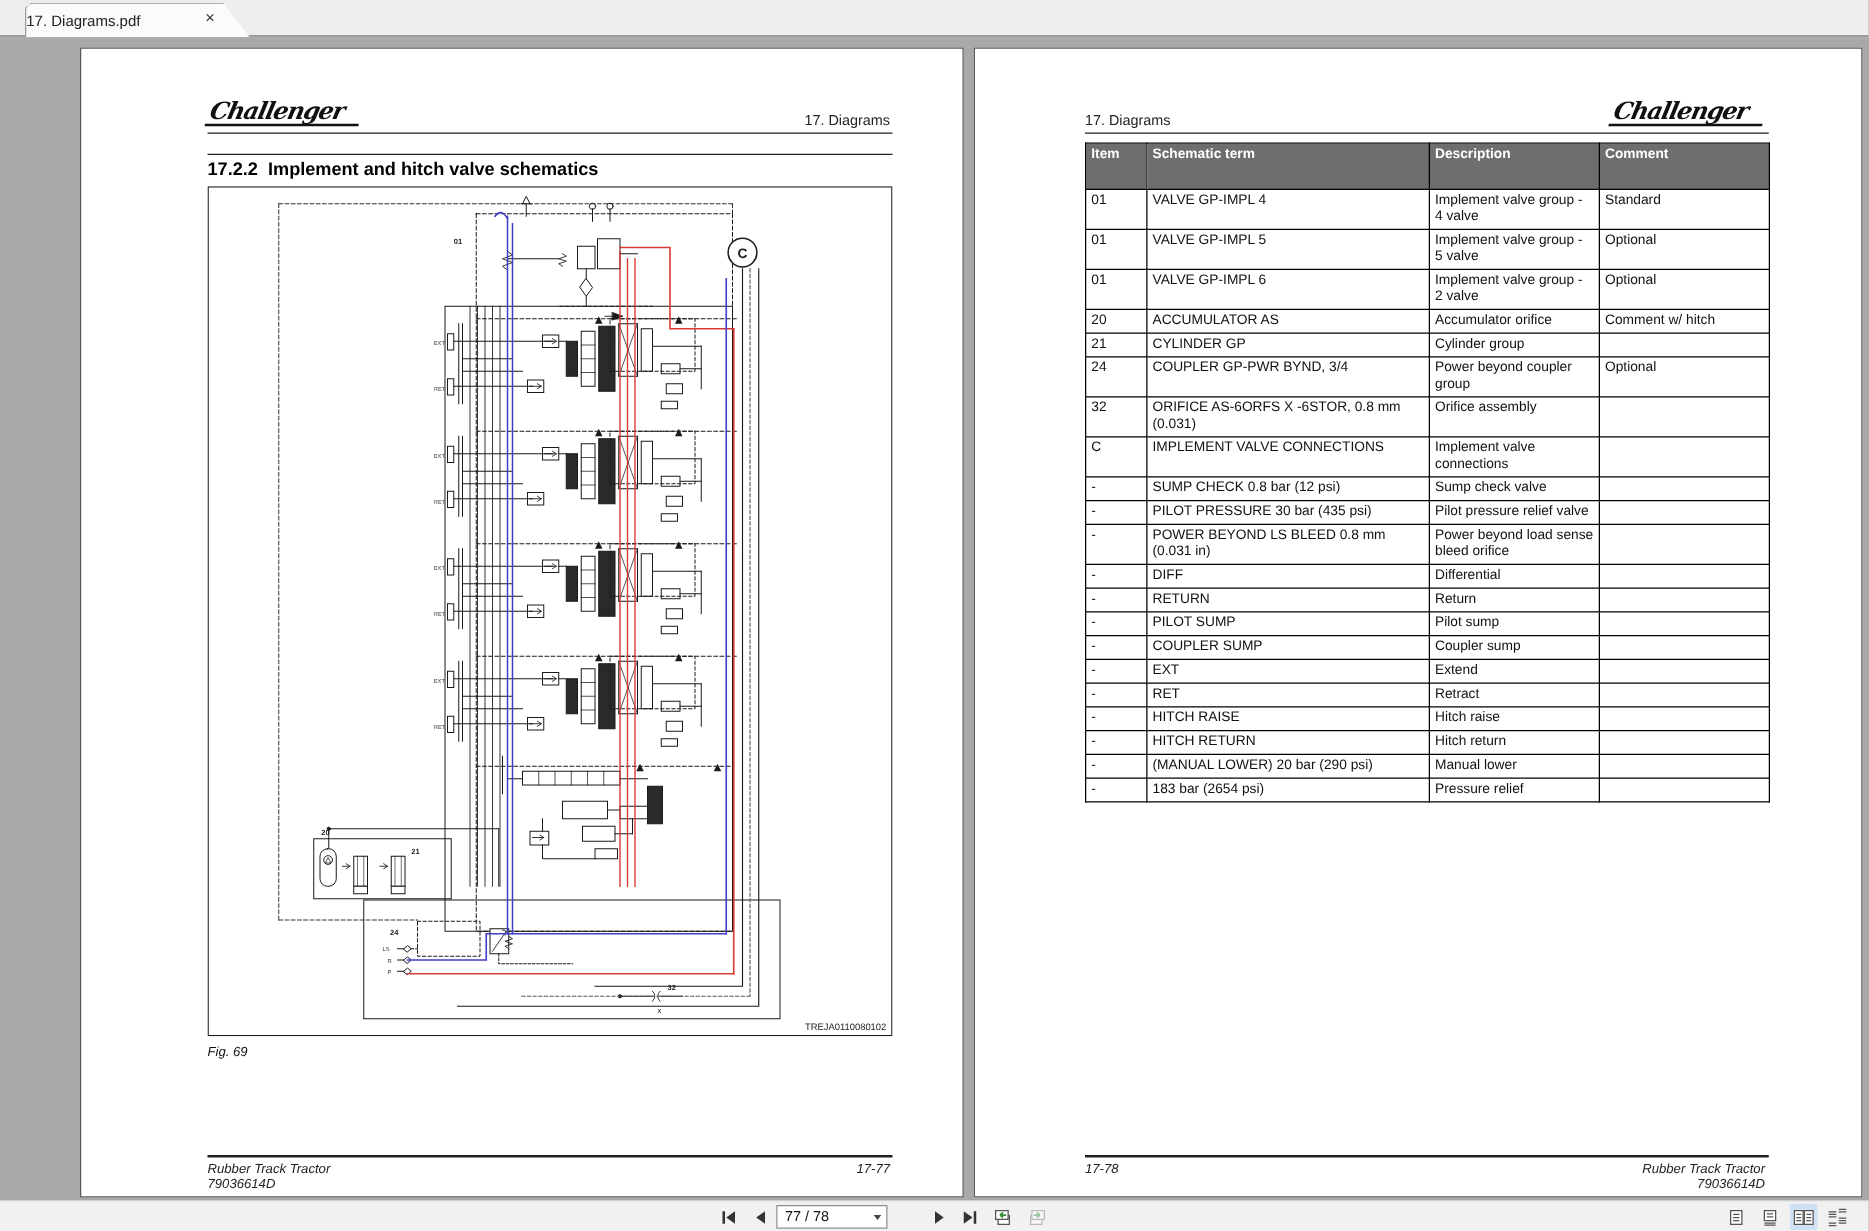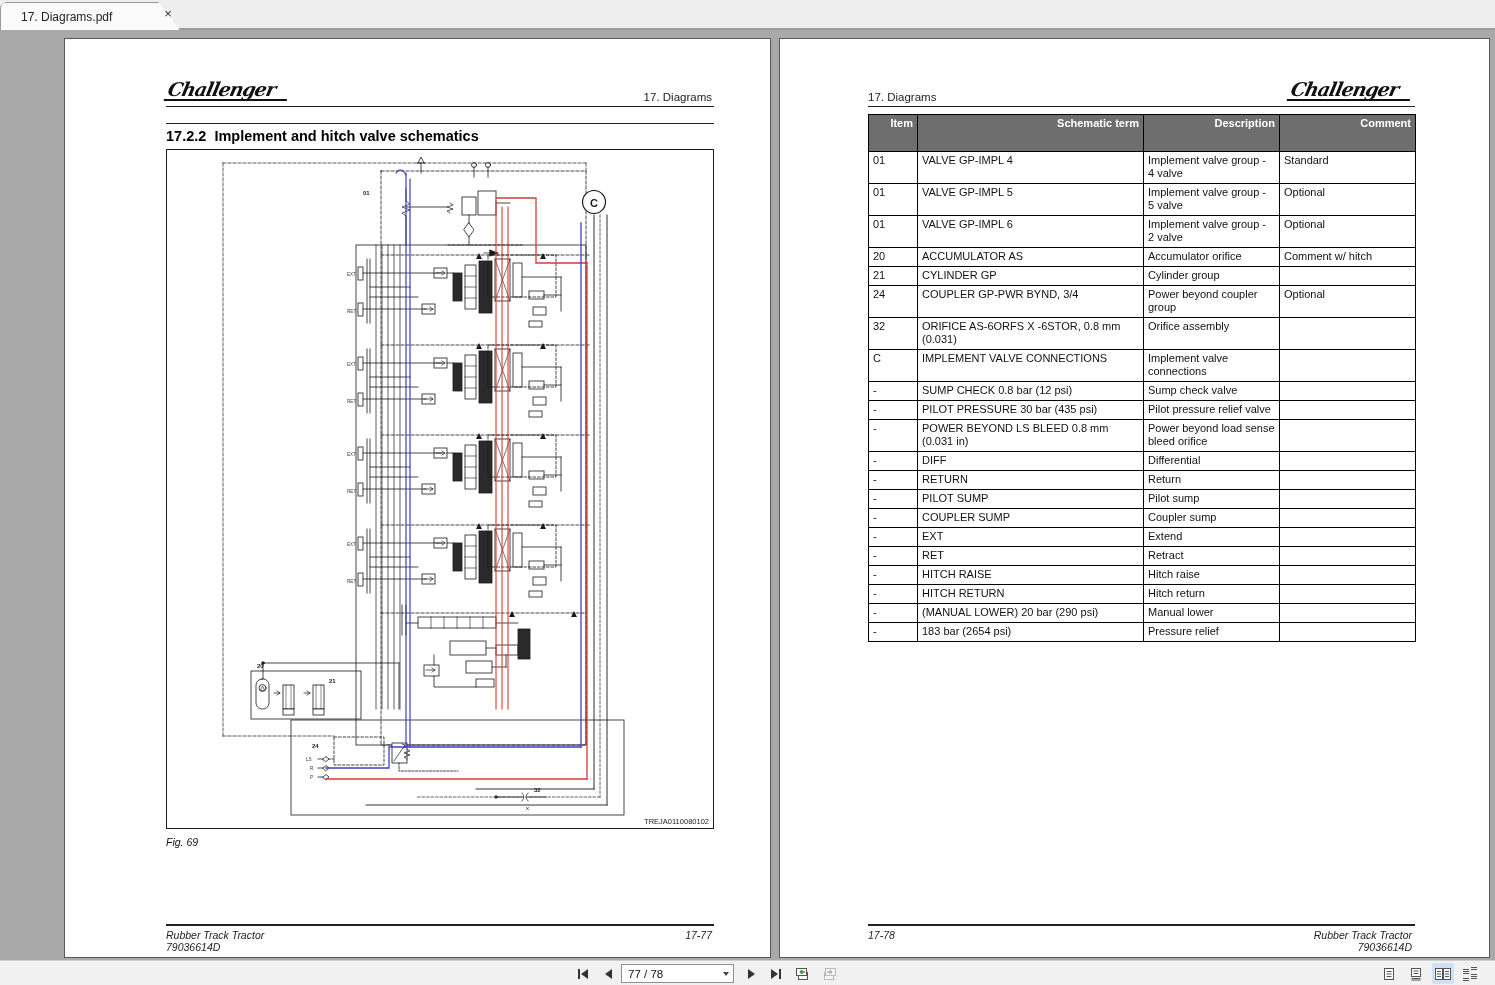--- a/index.html
+++ b/index.html
@@ -9,25 +9,25 @@
     background:#a9a9a9;
     position:relative;
     overflow:hidden;
   }
   
   .tabbar {
     position:absolute; left:0; top:0; width:1495px; height:30px;
     background:#eeeeee; border-bottom:2px solid #9c9c9c;
   }
   .tab {
-    position:absolute; left:0; top:2px; width:180px; height:28px;
+    position:absolute; left:20px; top:2px; width:180px; height:28px;
     background:#fbfbfb; border:1px solid #999; border-bottom:none;
     border-radius:6px 10px 0 0;
     clip-path:polygon(0 100%, 0 14%, 3% 0, 88% 0, 100% 100%);
-    display:flex; align-items:center; padding:0 20px;
+    display:flex; align-items:center; padding:0 0;
   }
   .tab-title { font-size:12px; color:#222; }
   .tab-close {
     position:absolute; right:28px; top:6px; font-size:13px; color:#333;
     width:16px; height:16px; text-align:center; line-height:16px; cursor:pointer;
   }
   
   .canvas { position:absolute; left:0; top:30px; width:1495px; height:930px; background:#a9a9a9; }
   .page {
     position:absolute; top:8px; height:920px; background:#ffffff;
@@ -54,37 +54,37 @@
     position:absolute; left:88px; top:75px; width:547px;
     border-collapse:collapse; table-layout:fixed;
     font-size:11px; color:#111;
   }
   table.schem th, table.schem td {
     border:1px solid #000; padding:2px 4px 3px 4px;
     vertical-align:top; text-align:left; line-height:13px;
     overflow:hidden;
   }
   table.schem th {
-    background:#6e6e6e; color:#fff; font-weight:bold; height:37px;text-align:right;
+    background:#6e6e6e; color:#fff; font-weight:bold; height:37px;
   }
   .col-item{width:49px;} .col-term{width:226px;} .col-desc{width:136px;} .col-comm{width:136px;}
 
   
   .toolbar {
     position:absolute; left:0; top:960px; width:1495px; height:25px;
     background:#f1f1f1; border-top:1px solid #cfcfcf;
   }
   .tb-btn {
     position:absolute; top:2px; width:22px; height:21px;
     display:flex; align-items:center; justify-content:center;
     border-radius:2px; cursor:pointer;
   }
   .tb-btn.active { background:#cfe2f5; }
   .page-combo {
-    position:absolute; left:621px; top:3px; width:113px; height:19px;
+    position:absolute; left:621px; top:3px; width:89px; height:19px;
     background:#fff; border:1px solid #8f8f8f;
     display:flex; align-items:center; font-size:11.5px; color:#111;
     padding-left:6px; cursor:text;
   }
   .combo-arrow {
     position:absolute; right:4px; top:7px; width:0; height:0;
     border-left:3.5px solid transparent; border-right:3.5px solid transparent;
     border-top:4px solid #444;
   }
   svg text { font-family:"Liberation Sans", sans-serif; }

